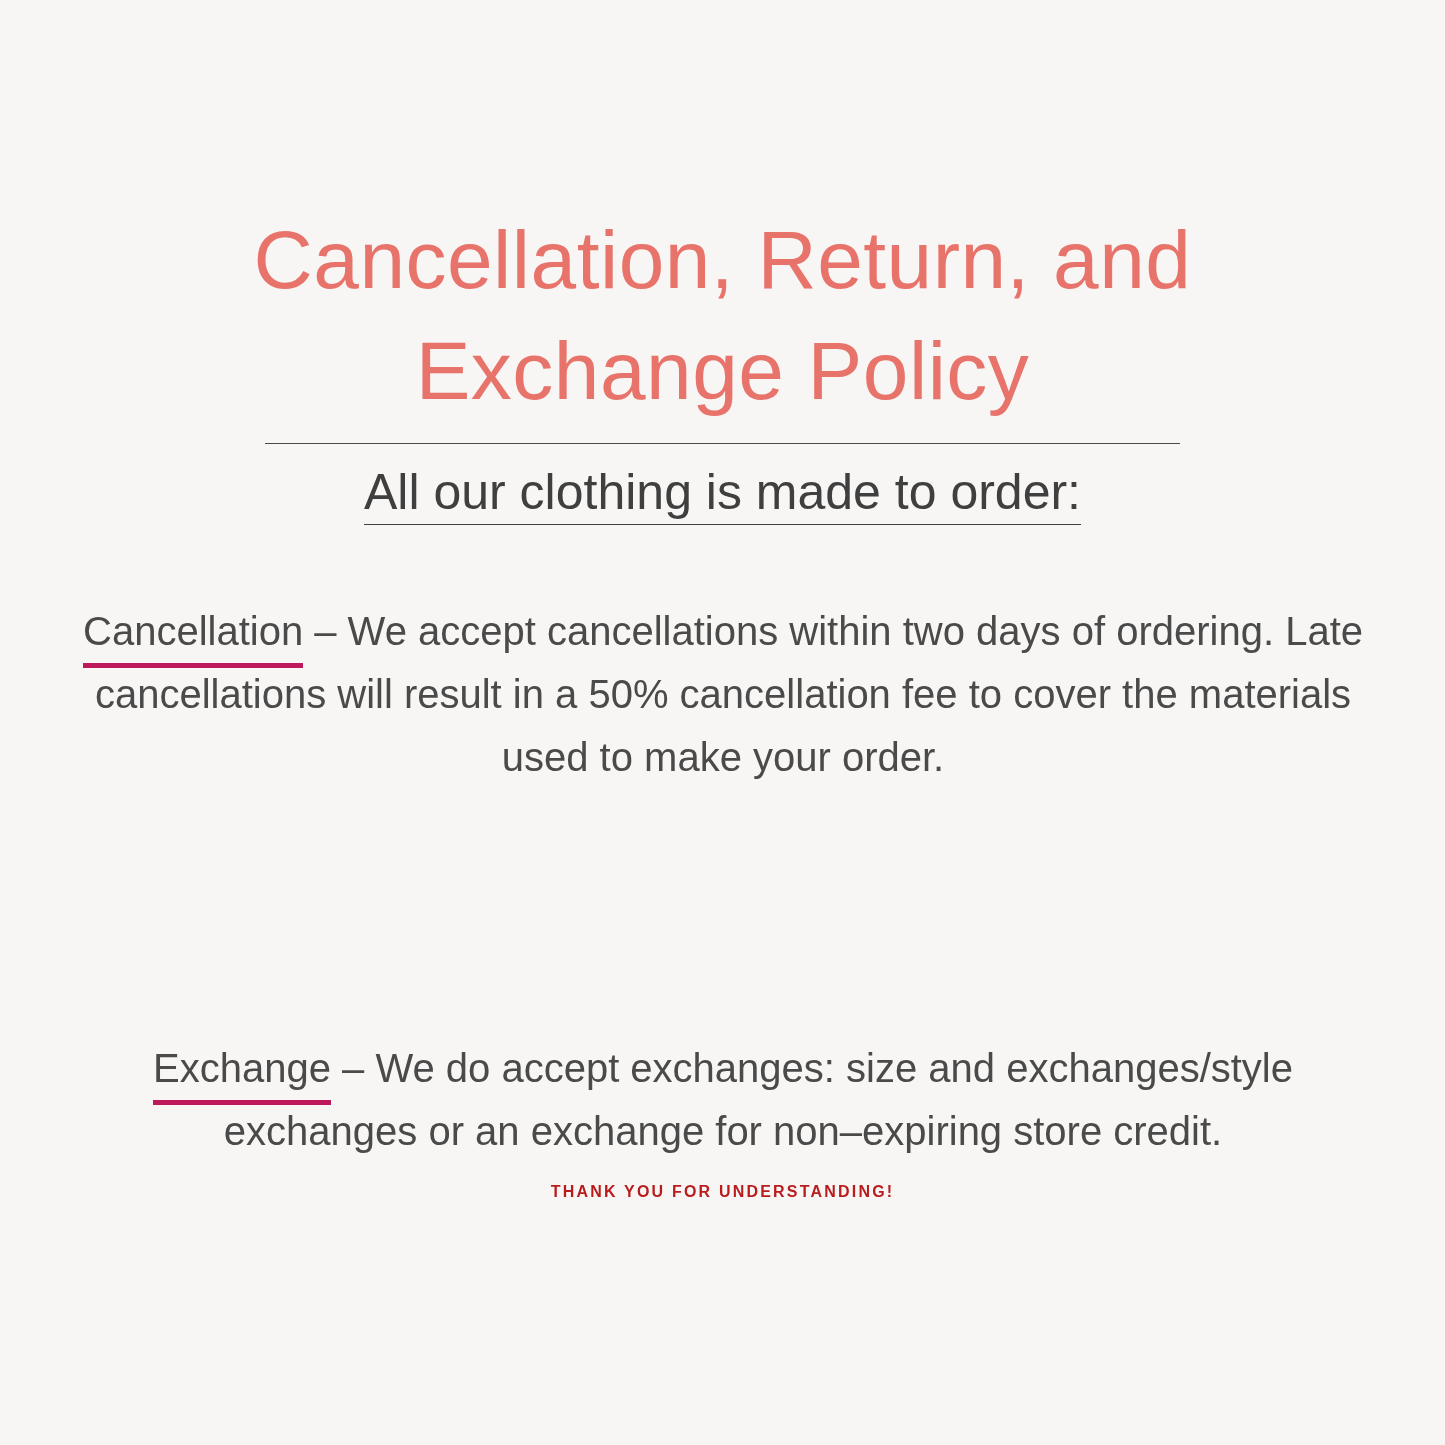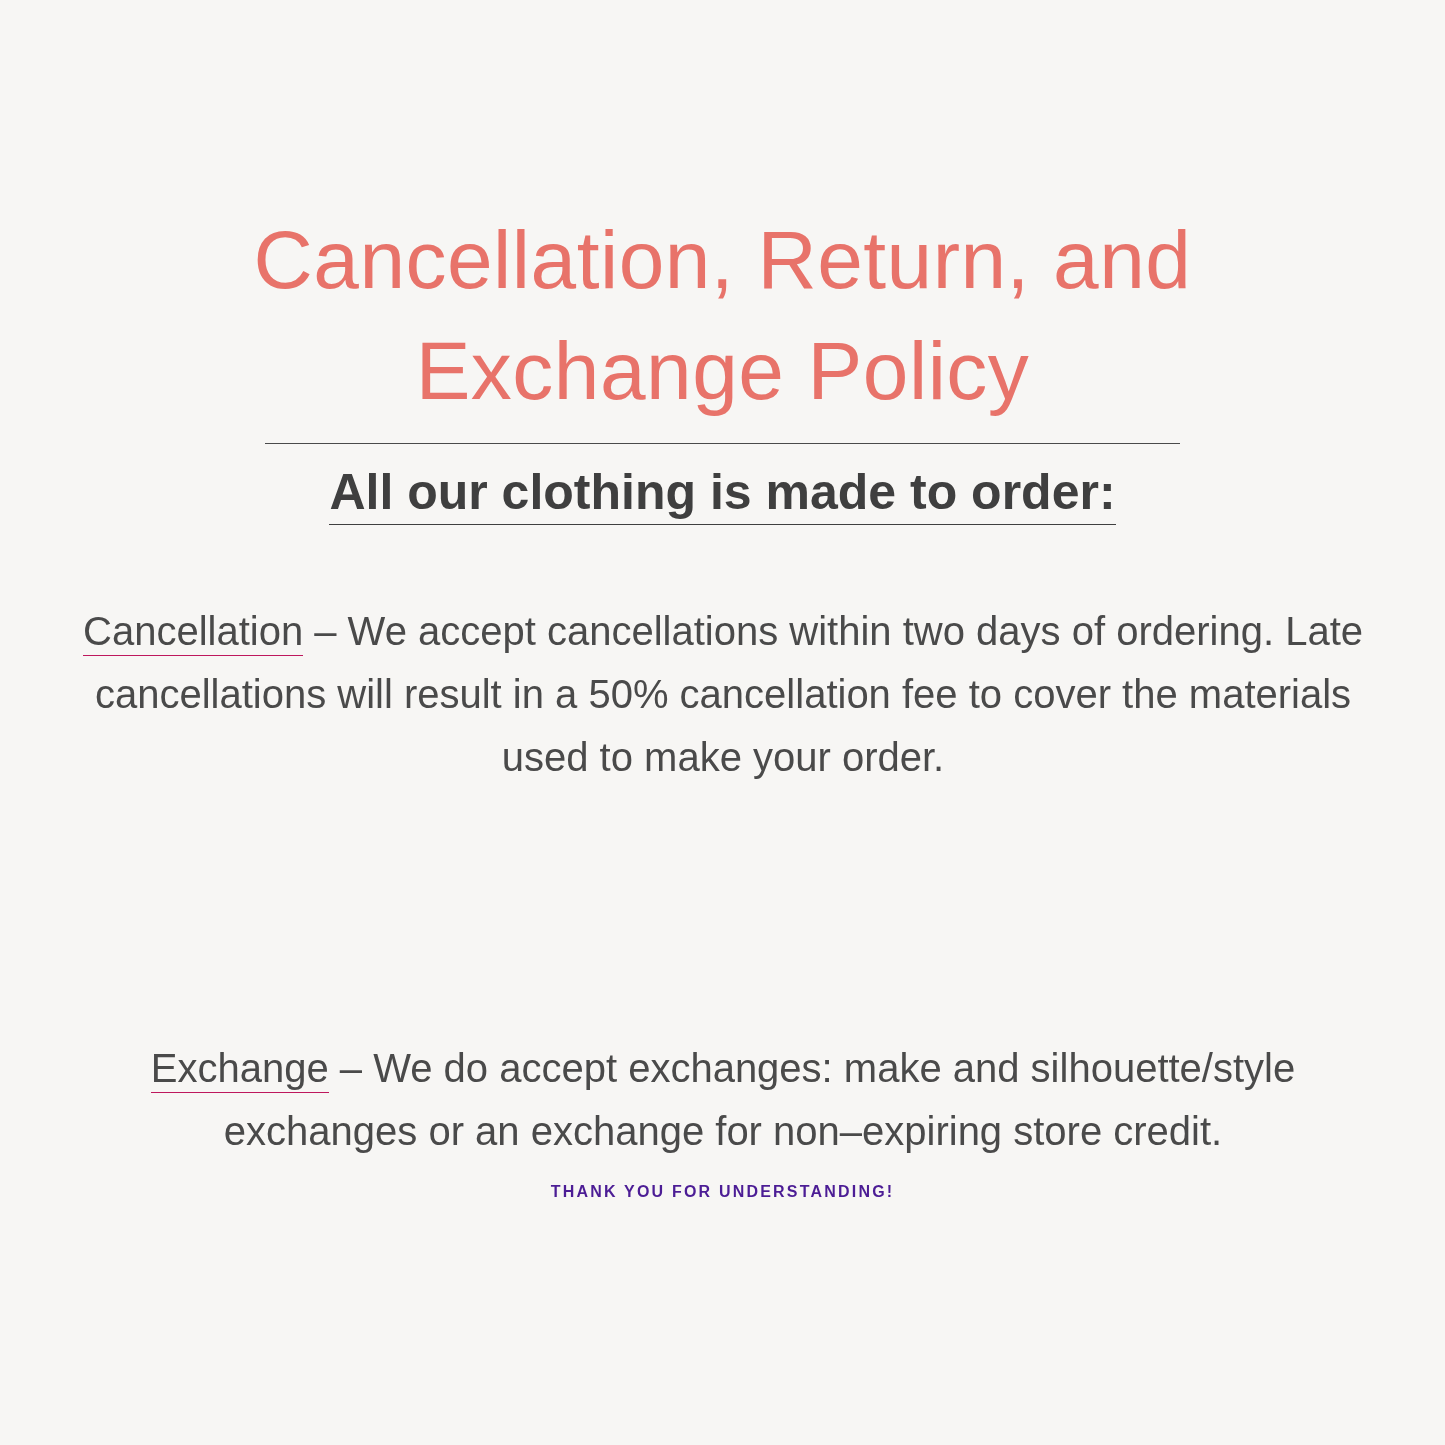--- a/index.html
+++ b/index.html
@@ -47,56 +47,56 @@
   }
 
   .subtitle {
     position: absolute;
     left: 160px;
     top: 462px;
     width: 1125px;
     text-align: center;
     color: #3f3f3f;
     font-family: "Liberation Sans", sans-serif;
-    font-weight: 700;
+    font-weight: 400;
     font-size: 50px;
     line-height: 1.2;
   }
   .subtitle span {
     border-bottom: 1px solid #3f3f3f;
     padding-bottom: 4px;
   }
 
   .body-block {
     position: absolute;
     left: 78px;
     width: 1290px;
     text-align: center;
     color: #4a4a4a;
     font-family: "Liberation Sans", sans-serif;
     font-weight: 300;
     font-size: 40px;
     line-height: 1.58;
   }
   .body-block .term {
-    border-bottom: 1px solid #be185d;
-    padding-bottom: 2px;
+    border-bottom: 5px solid #be185d;
+    padding-bottom: 10px;
   }
 
   #block-cancellation { top: 600px; }
   #block-return { top: 848px; }
   #block-exchange { top: 1037px; }
 
   .footer {
     position: absolute;
     left: 0;
     top: 1178px;
     width: 1445px;
     text-align: center;
-    color: #4c1d95;
+    color: #b91c1c;
     font-family: "Liberation Sans", sans-serif;
     font-weight: bold;
     font-size: 16px;
     letter-spacing: 2.2px;
     line-height: 1.7;
   }
   .footer .sig {
     display: block;
     letter-spacing: 2.2px;
   }
@@ -113,20 +113,20 @@
   <div class="subtitle">
     <span>All our clothing is made to order:</span>
   </div>
 
   <div class="body-block" id="block-cancellation">
     <span class="term">Cancellation</span><span> – We accept cancellations within two days of ordering. Late cancellations will result in a 50% cancellation fee to cover the materials used to make your order.</span>
   </div>
 
 
   <div class="body-block" id="block-exchange">
-    <span class="term">Exchange</span><span> – We do accept exchanges: make and silhouette/style exchanges or an exchange for non–expiring store credit.</span>
+    <span class="term">Exchange</span><span> – We do accept exchanges: size and exchanges/style exchanges or an exchange for non–expiring store credit.</span>
   </div>
 
   <div class="footer">
     <span>THANK YOU FOR UNDERSTANDING!</span>
   </div>
 
 </div>
 
 </body></html>

